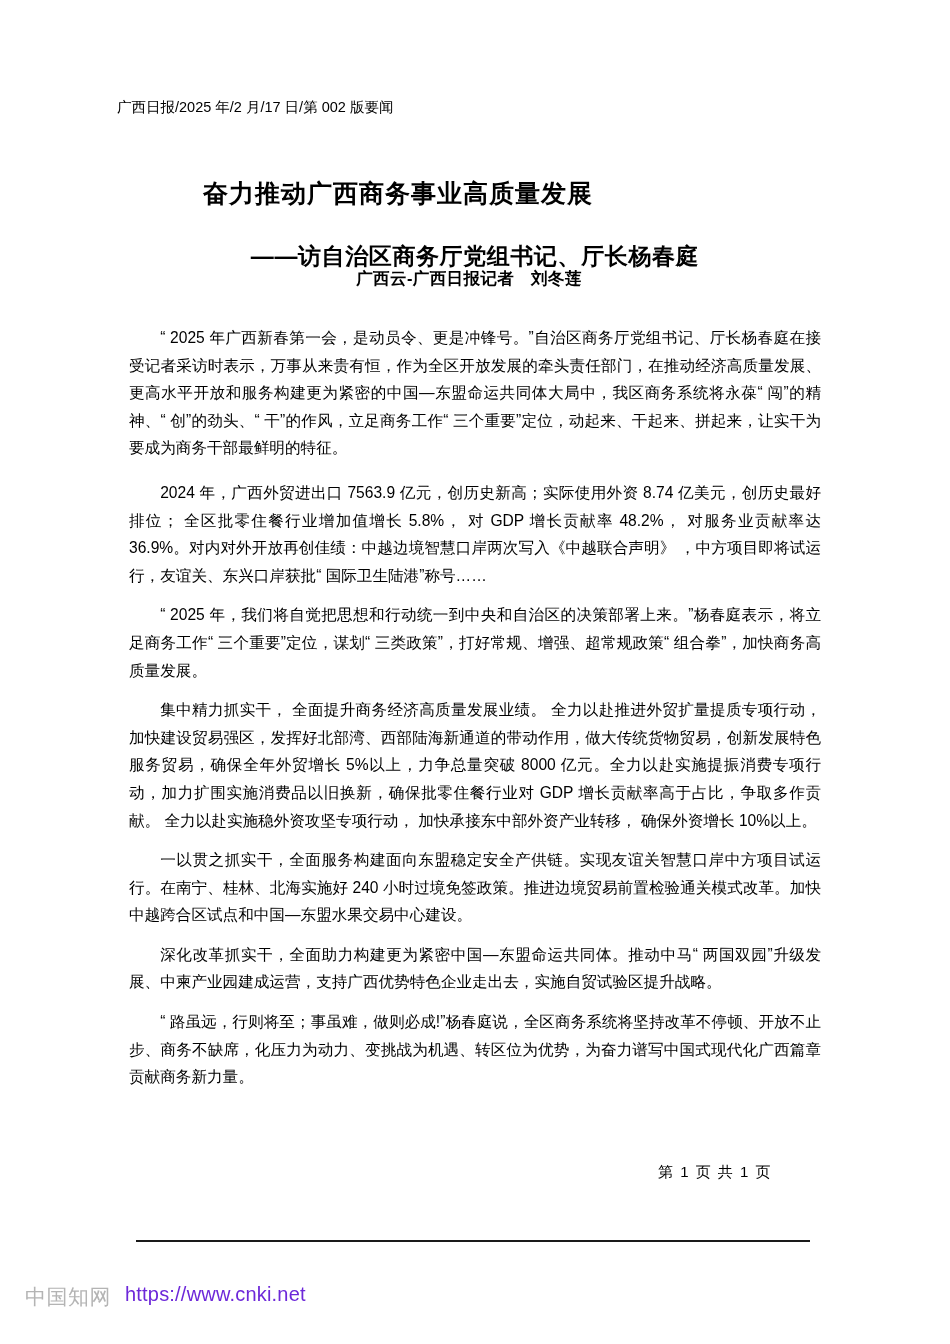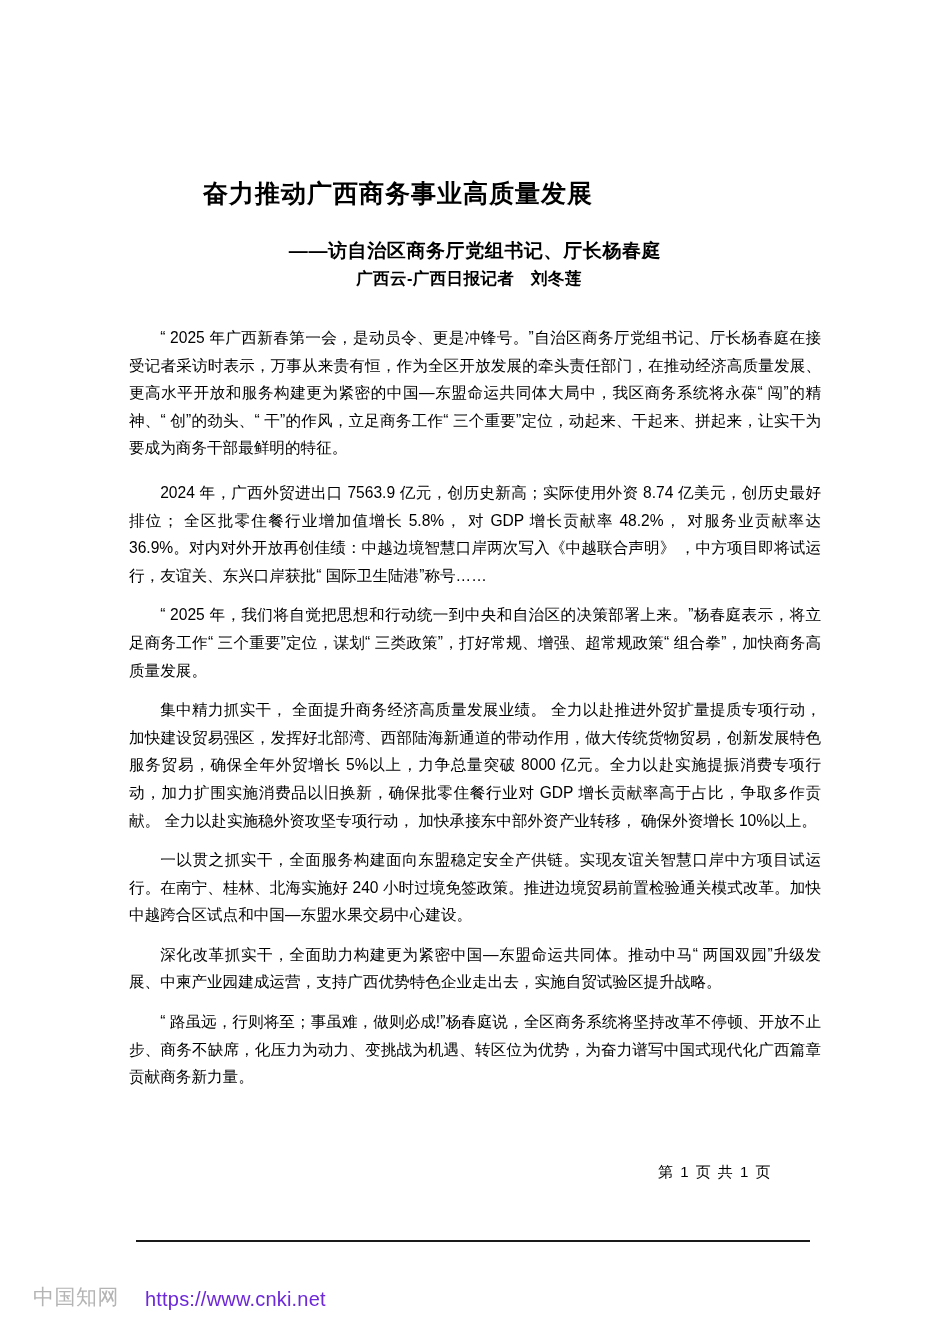--- a/index.html
+++ b/index.html
@@ -55,21 +55,21 @@
     font-size: 25px;
     font-weight: 700;
     letter-spacing: 1px;
   }
   .doc-subtitle {
     position: absolute;
     left: 0;
     top: 222px;
     width: 950px;
     text-align: center;
-    font-size: 19px;
+    font-size: 23px;
     font-weight: 700;
     letter-spacing: 0.6px;
   }
   .byline {
     position: absolute;
     left: 0;
     top: 268px;
     width: 938px;
     text-align: center;
     font-size: 16.5px;
@@ -118,44 +118,44 @@
     height: 2px;
     background: #1a1a1a;
   }
 
   
   .cnki {
     position: absolute;
     left: 25px;
     top: 1283px;
     display: flex;
-    align-items: flex-end;
-    gap: 26px;
+    align-items: flex-start;
+    gap: 14px;
     color: #b0b0b0;
-    margin-left: 8px;
   }
   .cnki-logo {
     font-size: 21px;
     letter-spacing: 0.5px;
     color: #b4b4b4;
     white-space: nowrap;
   }
   .cnki-url {
     font-size: 20px;
     color: #6d28d9;
     letter-spacing: 0.2px;
     white-space: nowrap;
   }
 </style>
 </head>
 <body>
 
 <div class="page">
 
 
+  <div class="source-line">广西日报/2025 年/2 月/17 日/第 002 版要闻</div>
 
   <h1 class="doc-title">奋力推动广西商务事业高质量发展</h1>
 
   <h2 class="doc-subtitle">——访自治区商务厅党组书记、厅长杨春庭</h2>
 
   <div class="byline">广西云-广西日报记者　刘冬莲</div>
 
   <div class="body-text">
     <p class="gap-after">“ 2025 年广西新春第一会，是动员令、更是冲锋号。”自治区商务厅党组书记、厅长杨春庭在接受记者采访时表示，万事从来贵有恒，作为全区开放发展的牵头责任部门，在推动经济高质量发展、更高水平开放和服务构建更为紧密的中国—东盟命运共同体大局中，我区商务系统将永葆“ 闯”的精神、“ 创”的劲头、“ 干”的作风，立足商务工作“ 三个重要”定位，动起来、干起来、拼起来，让实干为要成为商务干部最鲜明的特征。</p>
     <p>2024 年，广西外贸进出口 7563.9 亿元，创历史新高；实际使用外资 8.74 亿美元，创历史最好排位； 全区批零住餐行业增加值增长 5.8%， 对 GDP 增长贡献率 48.2%， 对服务业贡献率达 36.9%。对内对外开放再创佳绩：中越边境智慧口岸两次写入《中越联合声明》 ，中方项目即将试运行，友谊关、东兴口岸获批“ 国际卫生陆港”称号……</p>

